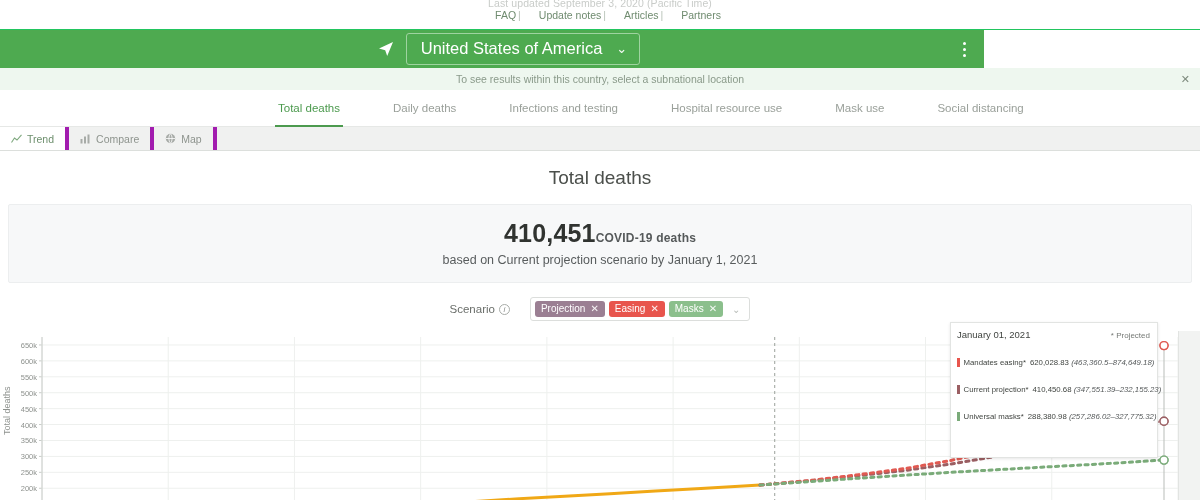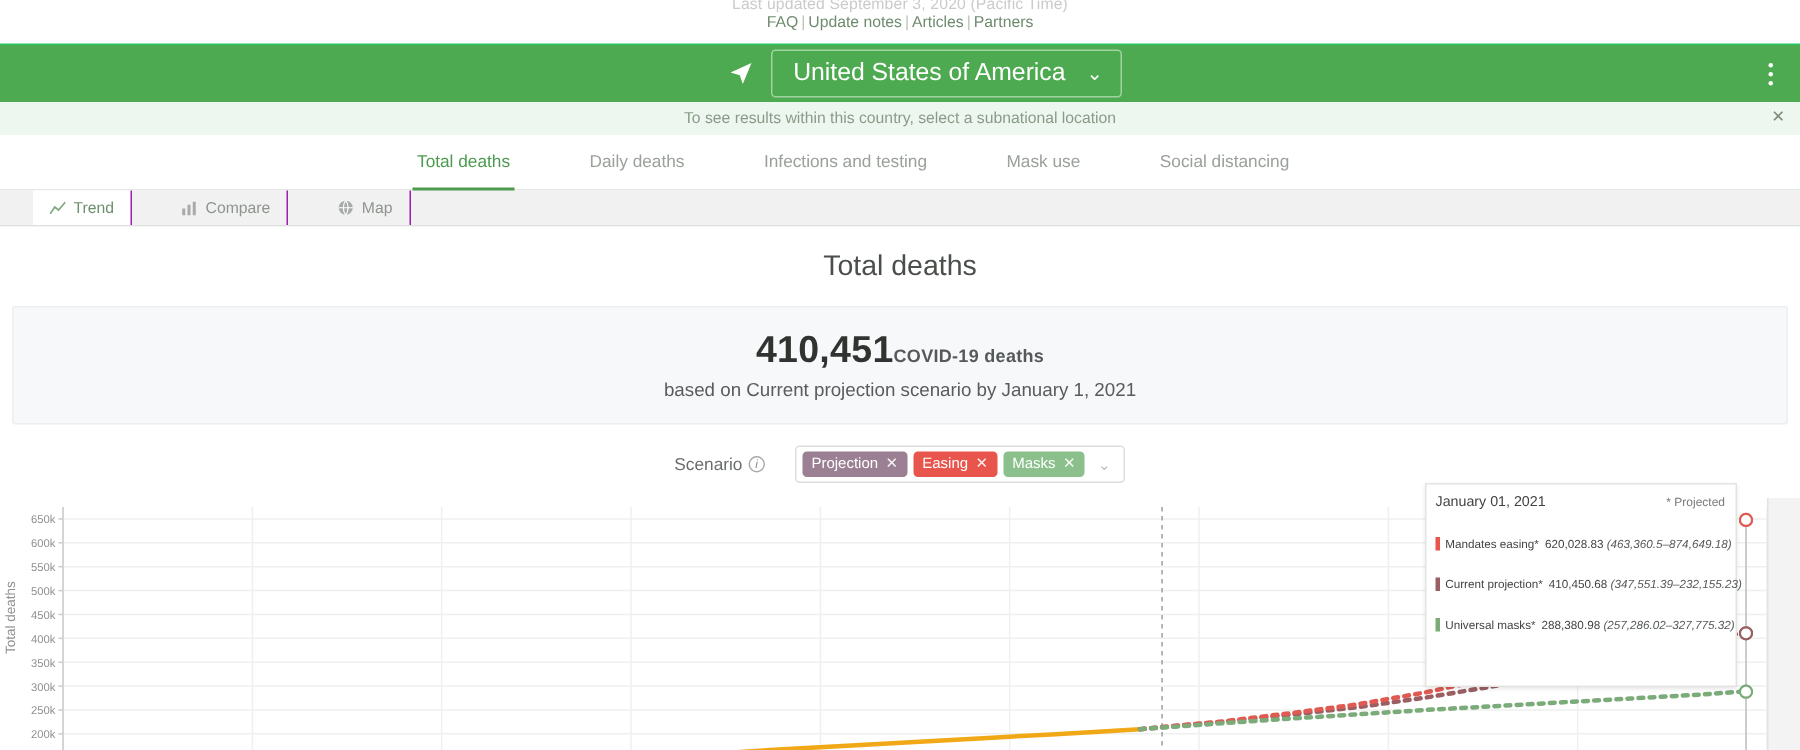--- a/index.html
+++ b/index.html
@@ -22,25 +22,25 @@
     text-align: center;
     font-size: 10.5px; color: #c9ccc9;
     letter-spacing: .1px;
   }
   .topstrip .links {
     position: absolute; top: 9px; left: 0; right: 0;
     text-align: center;
     font-size: 10.5px; color: #7a8a7a;
   }
   .topstrip .links span.sep { color: #b9c3b9; padding: 0 2px; }
-  .topstrip .links a { color: #6f8b6f; text-decoration: none; }
+  .topstrip .links a { color: #6f8b6f; text-decoration: none; margin-left: 16px; }
 
   
   .greenbar {
-    height: 38px; width: 1200px;
+    height: 38px; width: 984px;
     background: #4eaa50;
     display: flex; align-items: center; justify-content: center;
     position: relative;
     padding-left: 32px;
   }
   .loc-wrap { display: flex; align-items: center; gap: 10px; }
   .nav-icon { width: 20px; height: 20px; display: block; }
   .loc-select {
     border: 1px solid #9fd3a0;
     border-radius: 3px;
@@ -103,23 +103,22 @@
   .subtabs {
     height: 24px; width: 1200px;
     background: #f0f1f0;
     border-bottom: 1px solid #dcdfdc;
     display: flex; align-items: stretch;
   }
   .subtab {
     display: flex; align-items: center; gap: 5px;
     padding: 0 11px;
     font-size: 10.5px; color: #8e948e;
-    border-right: 1px solid #a21caf;
+    border-right: 4px solid #a21caf;
     cursor: pointer;
-    margin-left: 22px;
   }
   .subtab.active { background: #ffffff; color: #6d8f6d; }
   .subtab svg { display: block; }
 
   
   .content {
     width: 1200px;
     background: #ffffff;
   }
   .page-title {
@@ -249,20 +248,23 @@
 
 <div class="maintabs">
   <div class="maintab active">
       <span>Total deaths</span>
     </div>
   <div class="maintab">
       <span>Daily deaths</span>
     </div>
   <div class="maintab">
       <span>Infections and testing</span>
+    </div>
+  <div class="maintab">
+      <span>Hospital resource use</span>
     </div>
   <div class="maintab">
       <span>Mask use</span>
     </div>
   <div class="maintab">
       <span>Social distancing</span>
     </div>
 </div>
 
 <div class="subtabs">

